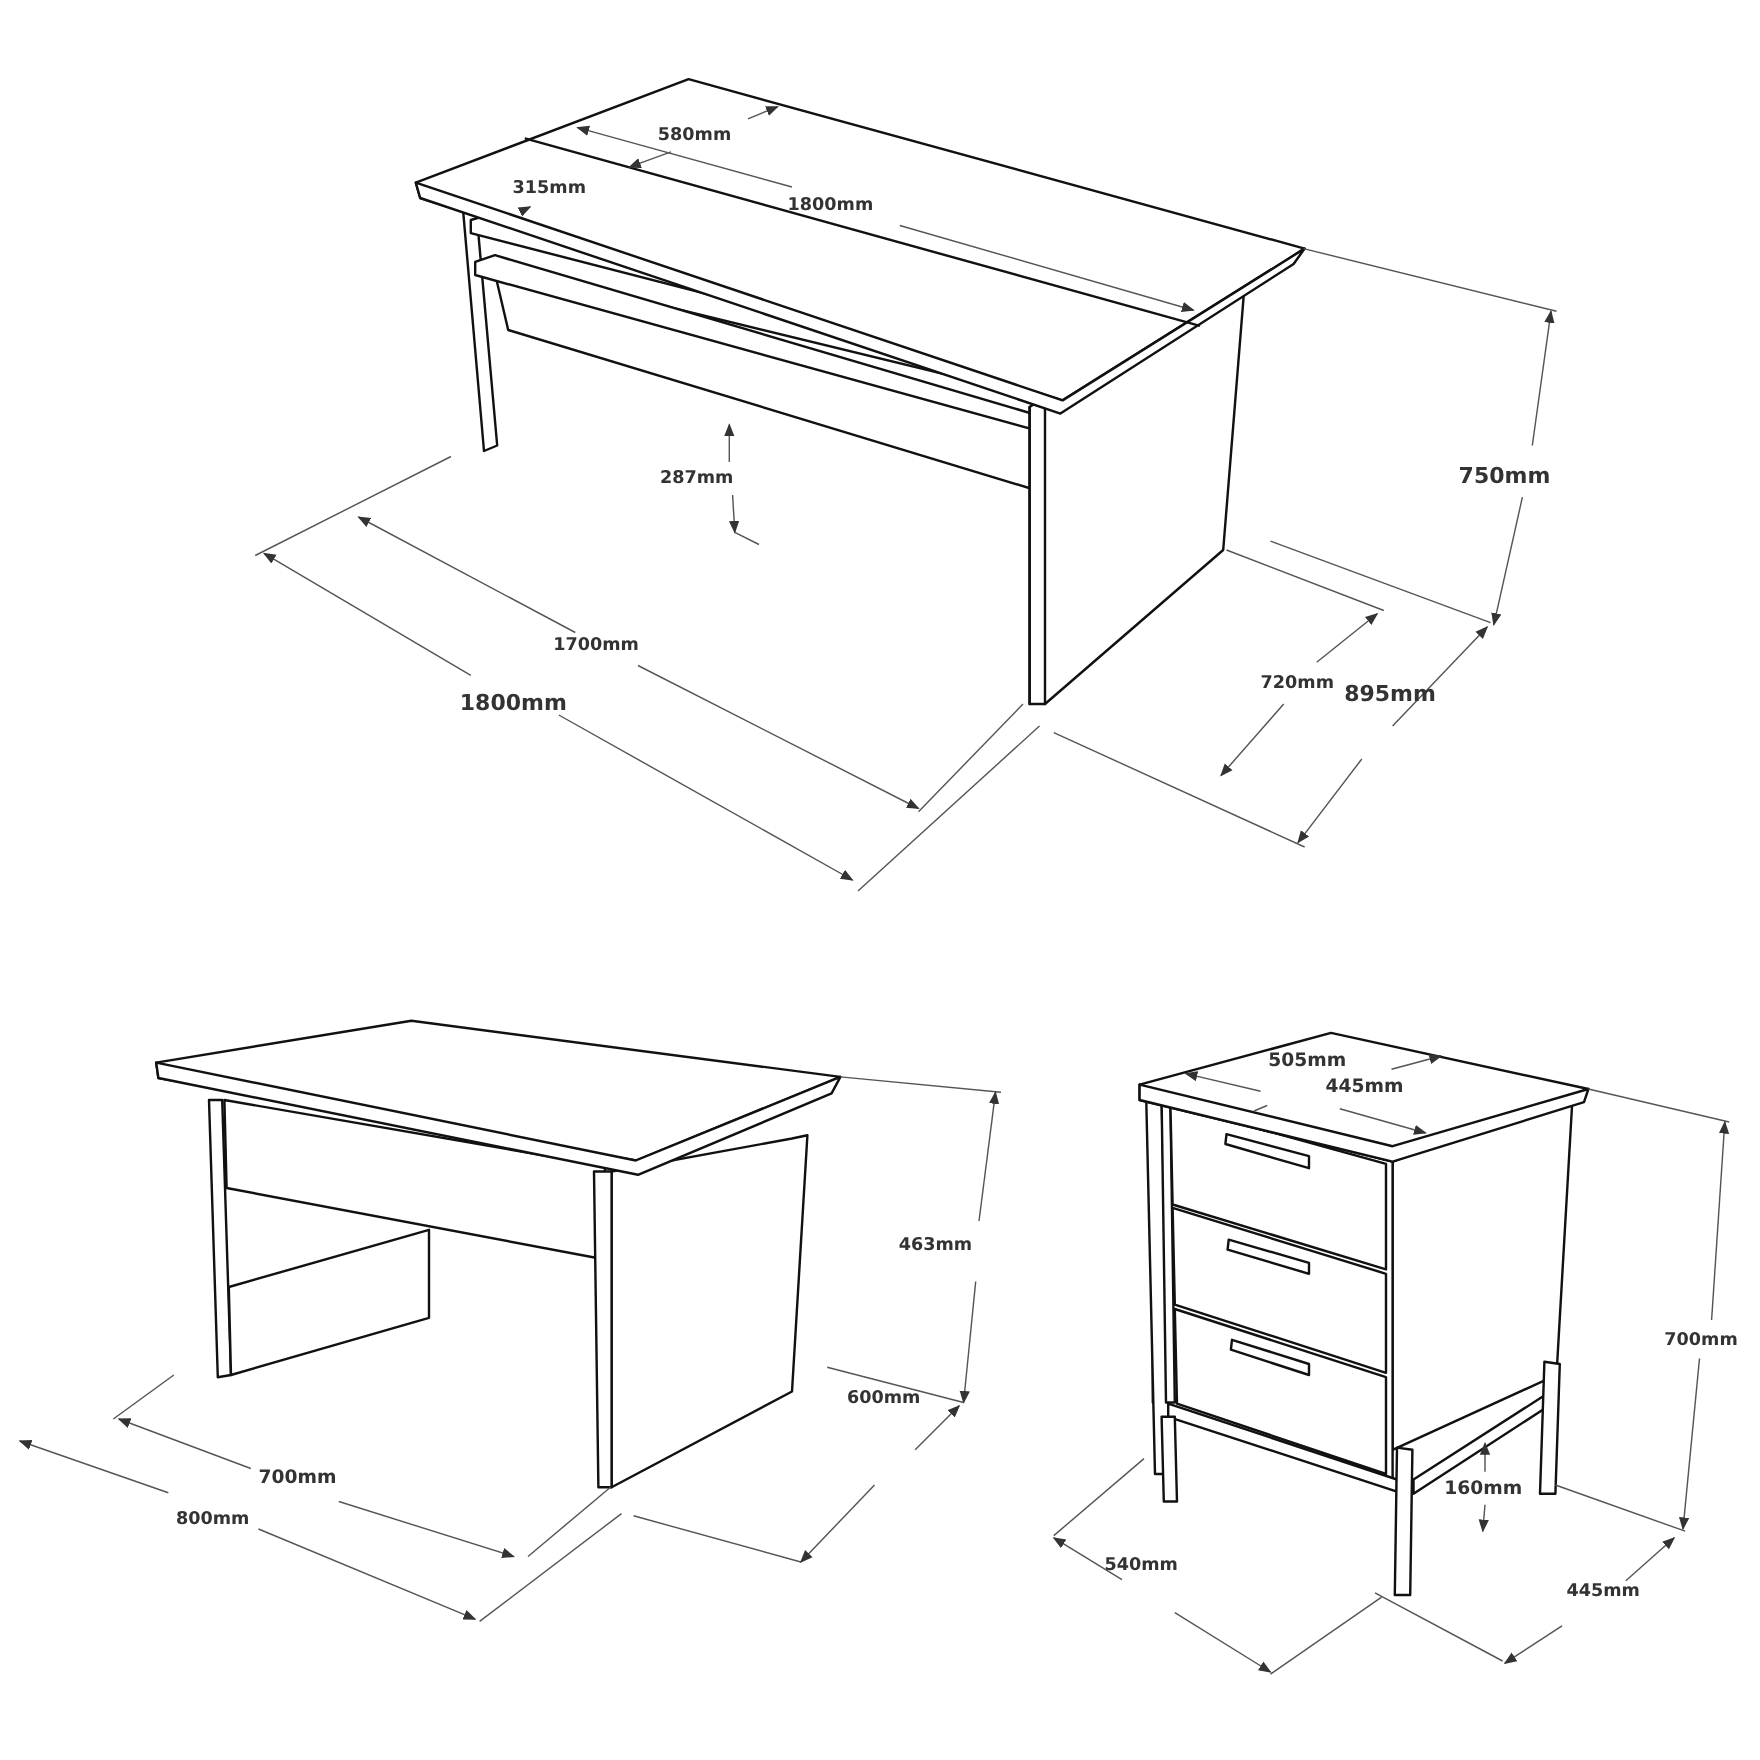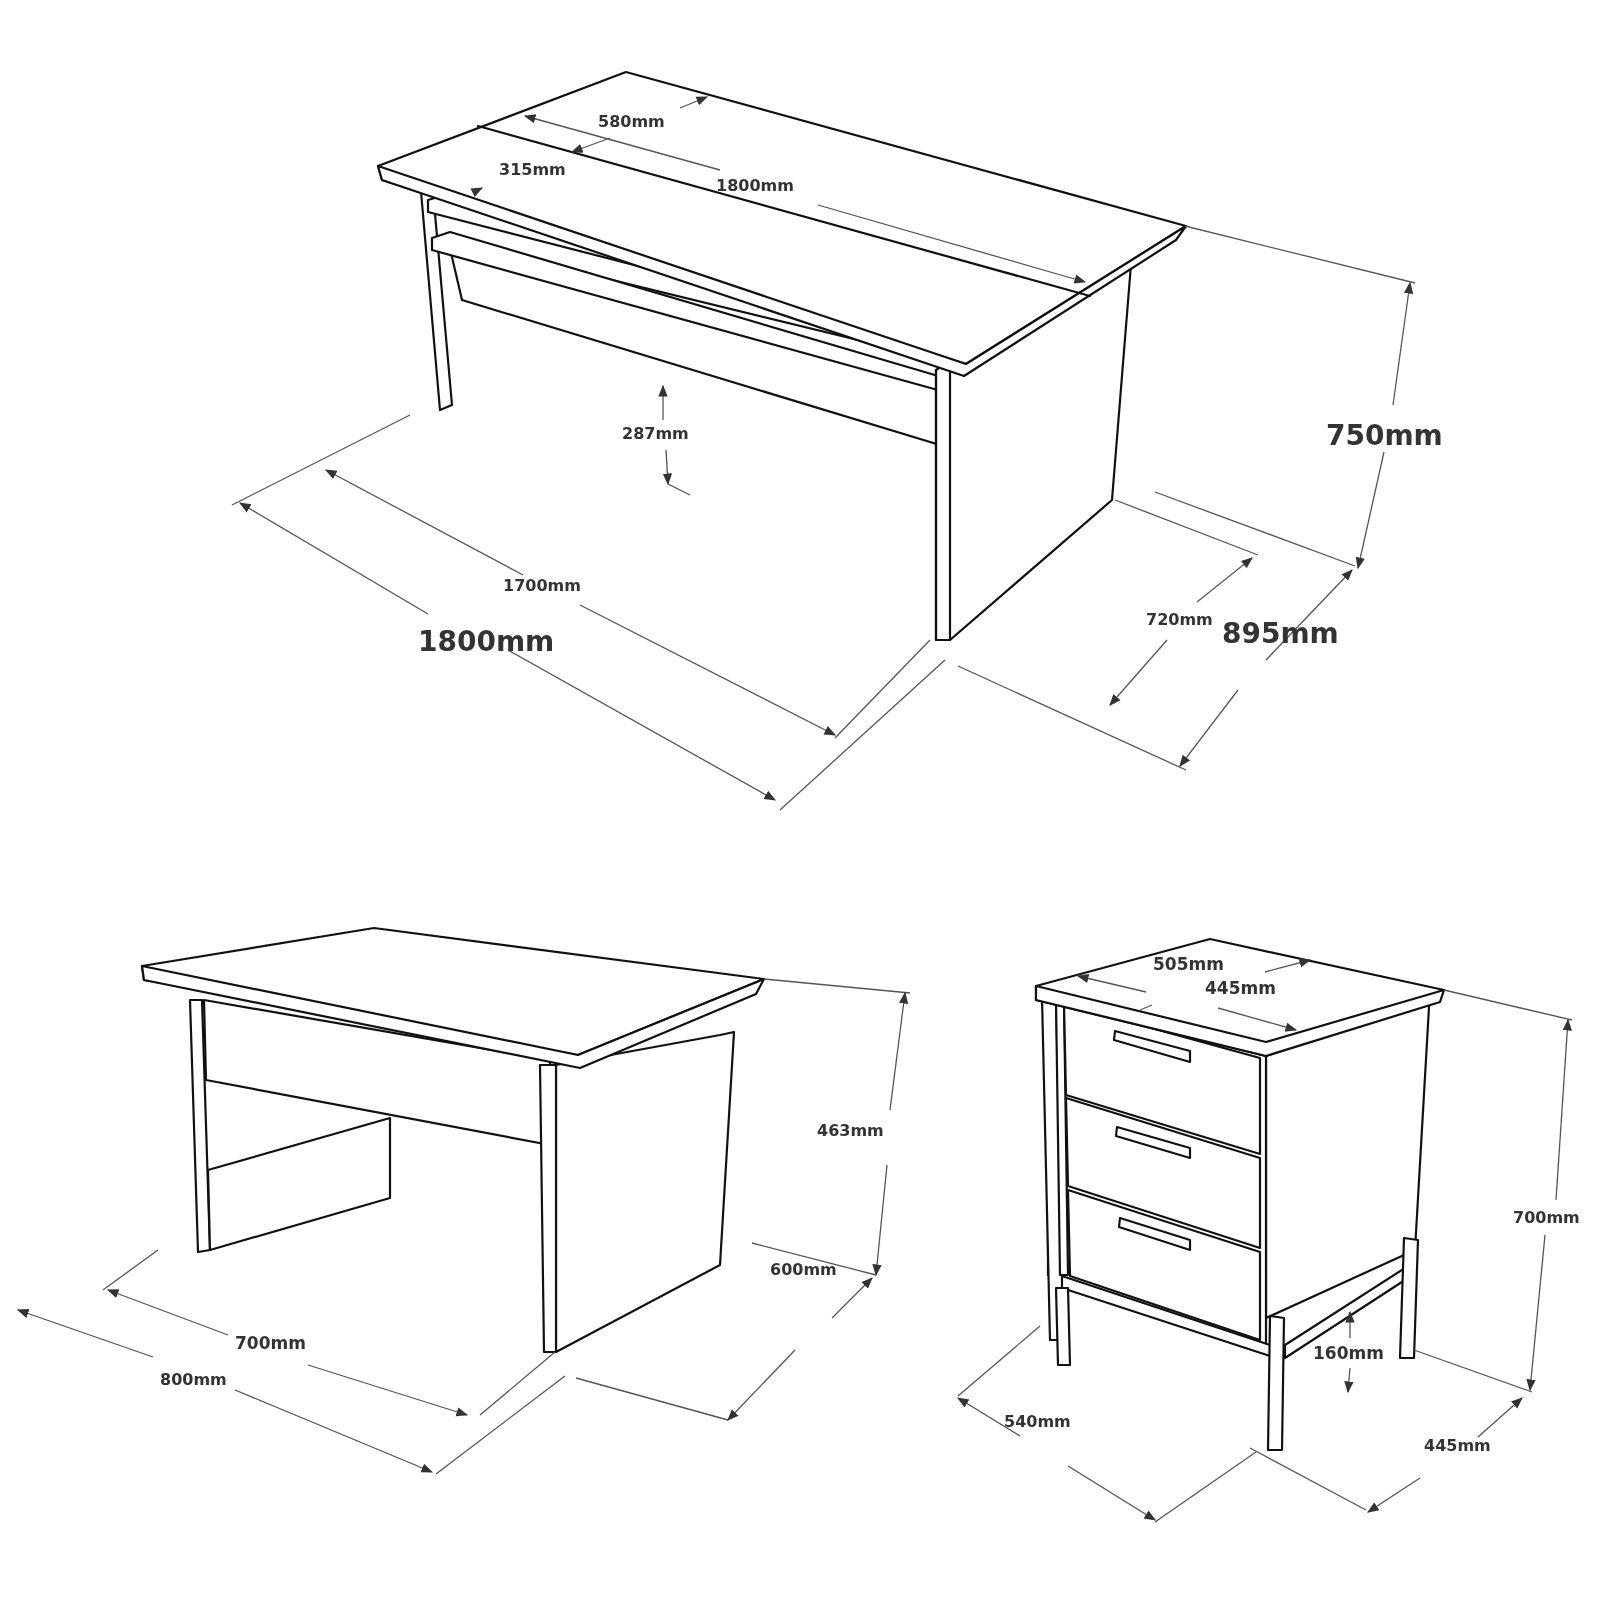--- a/index.html
+++ b/index.html
@@ -3,21 +3,21 @@
   <meta charset="utf-8">
   <style>
     html, body { margin:0; padding:0; background:#ffffff; }
     body { width:1600px; height:1600px; position:relative; overflow:hidden; font-family:"DejaVu Sans", sans-serif; }
     svg.drawing { position:absolute; left:0; top:0; width:1600px; height:1600px; }
     .obj { fill:#ffffff; stroke:#111111; stroke-width:2.2; stroke-linejoin:round; }
     .edge { fill:none; stroke:#111111; stroke-width:2.2; stroke-linejoin:round; stroke-linecap:round; }
     .dim { fill:none; stroke:#555555; stroke-width:1.3; }
     .arrow { fill:#333333; }
     .lbl { position:absolute; font-weight:bold; color:#333333; white-space:nowrap; line-height:1; }
-    .lg { font-size:28px; }
+    .lg { font-size:20px; }
     .md { font-size:16px; }
     .sm { font-size:17px; }
   </style>
 </head>
 <body>
 
 <svg class="drawing" viewBox="0 0 1600 1600" xmlns="http://www.w3.org/2000/svg">
   <defs>
     <marker id="ah" viewBox="0 0 10 10" refX="9" refY="5" markerWidth="9" markerHeight="9" orient="auto-start-reverse">
       <path d="M0,1 L10,5 L0,9 z" class="arrow"></path>
@@ -145,23 +145,23 @@
     <line class="dim" x1="1068" y1="1466" x2="1155" y2="1520" marker-end="url(#ah)"></line>
     <line class="dim" x1="1256" y1="1452" x2="1155" y2="1522"></line>
     <line class="dim" x1="1250" y1="1448" x2="1366" y2="1510"></line>
     <line class="dim" x1="1522" y1="1398" x2="1478" y2="1437" marker-start="url(#ah)"></line>
     <line class="dim" x1="1420" y1="1478" x2="1368" y2="1512" marker-end="url(#ah)"></line>
     <line class="dim" x1="1040" y1="1326" x2="958" y2="1396"></line>
   </g>
 </svg>
 
 <div class="lbl md" style="left:598px;top:114px">580mm</div>
-<div class="lbl md" style="left:499px;top:162px">315mm</div>
+<div class="lbl md" style="left:466px;top:162px">315mm</div>
 <div class="lbl md" style="left:716px;top:178px">1800mm</div>
-<div class="lbl md" style="left:622px;top:426px">287mm</div>
+<div class="lbl md" style="left:600px;top:426px">287mm</div>
 <div class="lbl lg" style="left:1326px;top:422px">750mm</div>
 <div class="lbl md" style="left:1146px;top:612px">720mm</div>
 <div class="lbl lg" style="left:1222px;top:620px">895mm</div>
 <div class="lbl md" style="left:503px;top:578px">1700mm</div>
 <div class="lbl lg" style="left:418px;top:628px">1800mm</div>
 
 <div class="lbl md" style="left:817px;top:1123px">463mm</div>
 <div class="lbl sm" style="left:235px;top:1335px">700mm</div>
 <div class="lbl md" style="left:160px;top:1372px">800mm</div>
 <div class="lbl md" style="left:770px;top:1262px">600mm</div>

